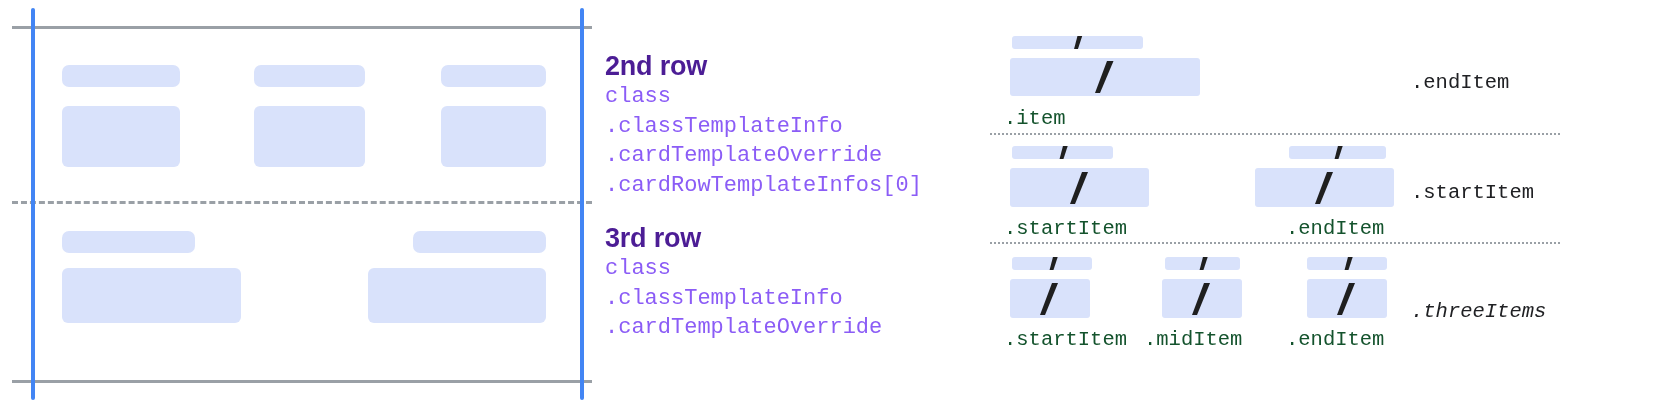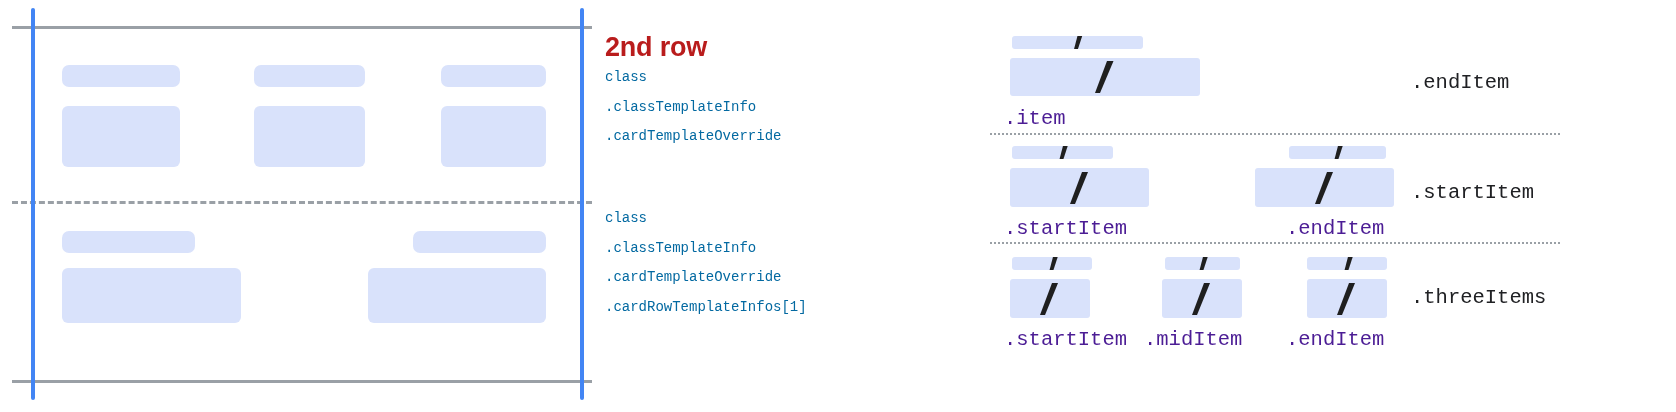--- a/index.html
+++ b/index.html
@@ -12,31 +12,31 @@
   .vrule{position:absolute;width:4px;background:#4285f4;border-radius:2px;}
   .hrule{position:absolute;height:3px;background:#9aa0a6;}
   .dashrule{position:absolute;height:0;border-top:3px dashed #9aa0a6;}
 
   .ph{position:absolute;background:#d9e2fb;border-radius:6px;}
   .ph.bar{border-radius:7px;}
 
   
   .rowblock{position:absolute;}
   .rowtitle{font-family:"Liberation Sans",sans-serif;font-size:27px;
-            font-weight:bold;color:#b91c1c;line-height:31px;letter-spacing:-0.2px;}
-  .mono{font-family:"Liberation Mono",monospace;font-size:14px;
-        color:#0369a1;line-height:29.5px;white-space:pre;}
+            font-weight:bold;color:#4c1d95;line-height:31px;letter-spacing:-0.2px;margin-top:19px;}
+  .mono{font-family:"Liberation Mono",monospace;font-size:22px;
+        color:#8b5cf6;line-height:29.5px;white-space:pre;}
 
   
   .dotrule{position:absolute;height:0;border-top:2px dotted #9aa0a6;}
   .slotwrap{position:absolute;}
   .slot{position:absolute;background:#d9e2fb;border-radius:3px;overflow:hidden;}
   .slot svg{position:absolute;left:0;top:0;width:100%;height:100%;}
   .rlabel{position:absolute;font-family:"Liberation Mono",monospace;
-          font-size:20.5px;color:#4c1d95;white-space:pre;line-height:24px;}
+          font-size:20.5px;color:#14532d;white-space:pre;line-height:24px;}
   .rtag{position:absolute;font-family:"Liberation Mono",monospace;
         font-size:20.5px;color:#202124;white-space:pre;line-height:24px;}
 </style>
 </head>
 <body>
 
 <div id="stage">
 
   <div>
 
@@ -61,27 +61,28 @@
 
     <div class="ph bar" style="left:413px;top:231px;width:133px;height:22px;"></div>
     <div class="ph" style="left:368px;top:268px;width:178px;height:55px;"></div>
   </div>
 
   <div class="rowblock" style="left:605px;top:32px;">
     <div class="rowtitle">2nd row</div>
     <div class="mono">class</div>
     <div class="mono">.classTemplateInfo</div>
     <div class="mono">.cardTemplateOverride</div>
+    <div class="mono">.cardRowTemplateInfos[0]</div>
   </div>
 
   <div class="rowblock" style="left:605px;top:204px;">
+    <div class="rowtitle">3rd row</div>
     <div class="mono">class</div>
     <div class="mono">.classTemplateInfo</div>
     <div class="mono">.cardTemplateOverride</div>
-    <div class="mono">.cardRowTemplateInfos[1]</div>
   </div>
 
   <div>
 
     <div class="slotwrap">
       <div class="slot" style="left:1012px;top:36px;width:131px;height:13px;">
         <svg viewBox="0 0 131 13" preserveAspectRatio="none">
           <polygon points="66.5,-4 71.5,-4 64,19 60.5,19" fill="#1f1f1f"></polygon>
         </svg>
       </div>
@@ -161,16 +162,16 @@
           <polygon points="42,-4 47,-4 39.5,19 36,19" fill="#1f1f1f"></polygon>
         </svg>
       </div>
       <div class="slot" style="left:1307px;top:279px;width:80px;height:39px;">
         <svg viewBox="0 0 80 39" preserveAspectRatio="none">
           <polygon points="42,4 48,4 35,36 30,36" fill="#1f1f1f"></polygon>
         </svg>
       </div>
       <div class="rlabel" style="left:1286px;top:328px;">.endItem</div>
     </div>
-    <div class="rtag" style="left:1411px;top:286px;">.threeItems</div>
+    <div class="rtag" style="left:1411px;top:300px;font-style:italic;">.threeItems</div>
   </div>
 
 </div>
 
 </body></html>

